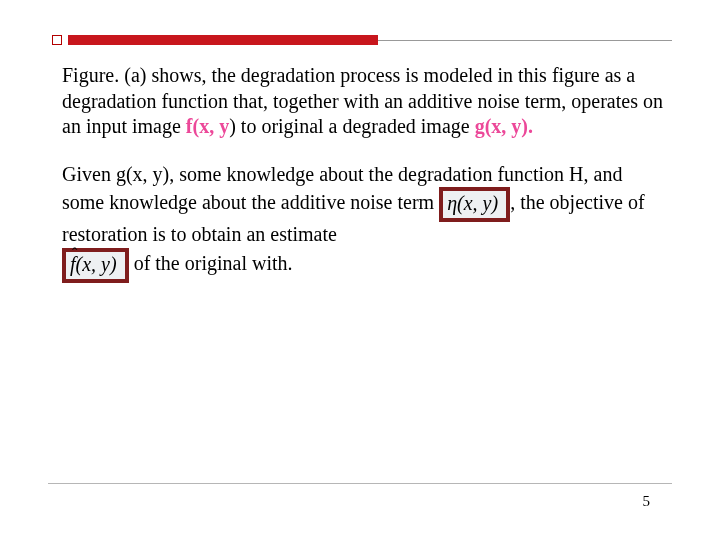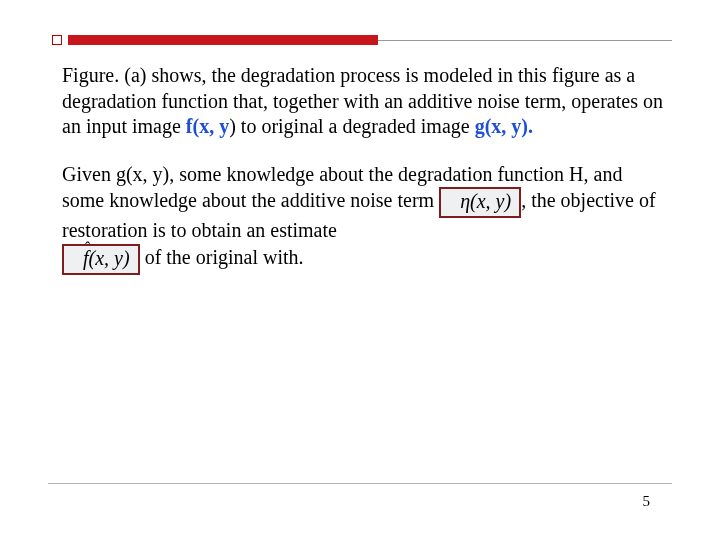--- a/index.html
+++ b/index.html
@@ -45,26 +45,26 @@
     margin-left: 0;
   }
   .body {
     font-size: 20px;
     line-height: 1.28;
     margin-left: 14px;
     margin-right: 6px;
   }
   .para1 { margin-bottom: 22px; }
   .para2 { margin-bottom: 0; }
-  .blue-bold { color: #1d4ed8; font-weight: bold; }
+  .blue-bold { color: #ec4899; font-weight: bold; }
   .formula-box {
     display: inline-block;
     background: #eef0f2;
-    border: 2px solid #7f1d1d;
-    padding: 0 8px 2px 19px;
+    border: 4px solid #7f1d1d;
+    padding: 0 8px 2px 4px;
     font-family: "Times New Roman", serif;
     font-style: italic;
     font-size: 20px;
     line-height: 1.25;
     vertical-align: middle;
   }
   .hat {
     position: relative;
     display: inline-block;
     font-style: italic;

